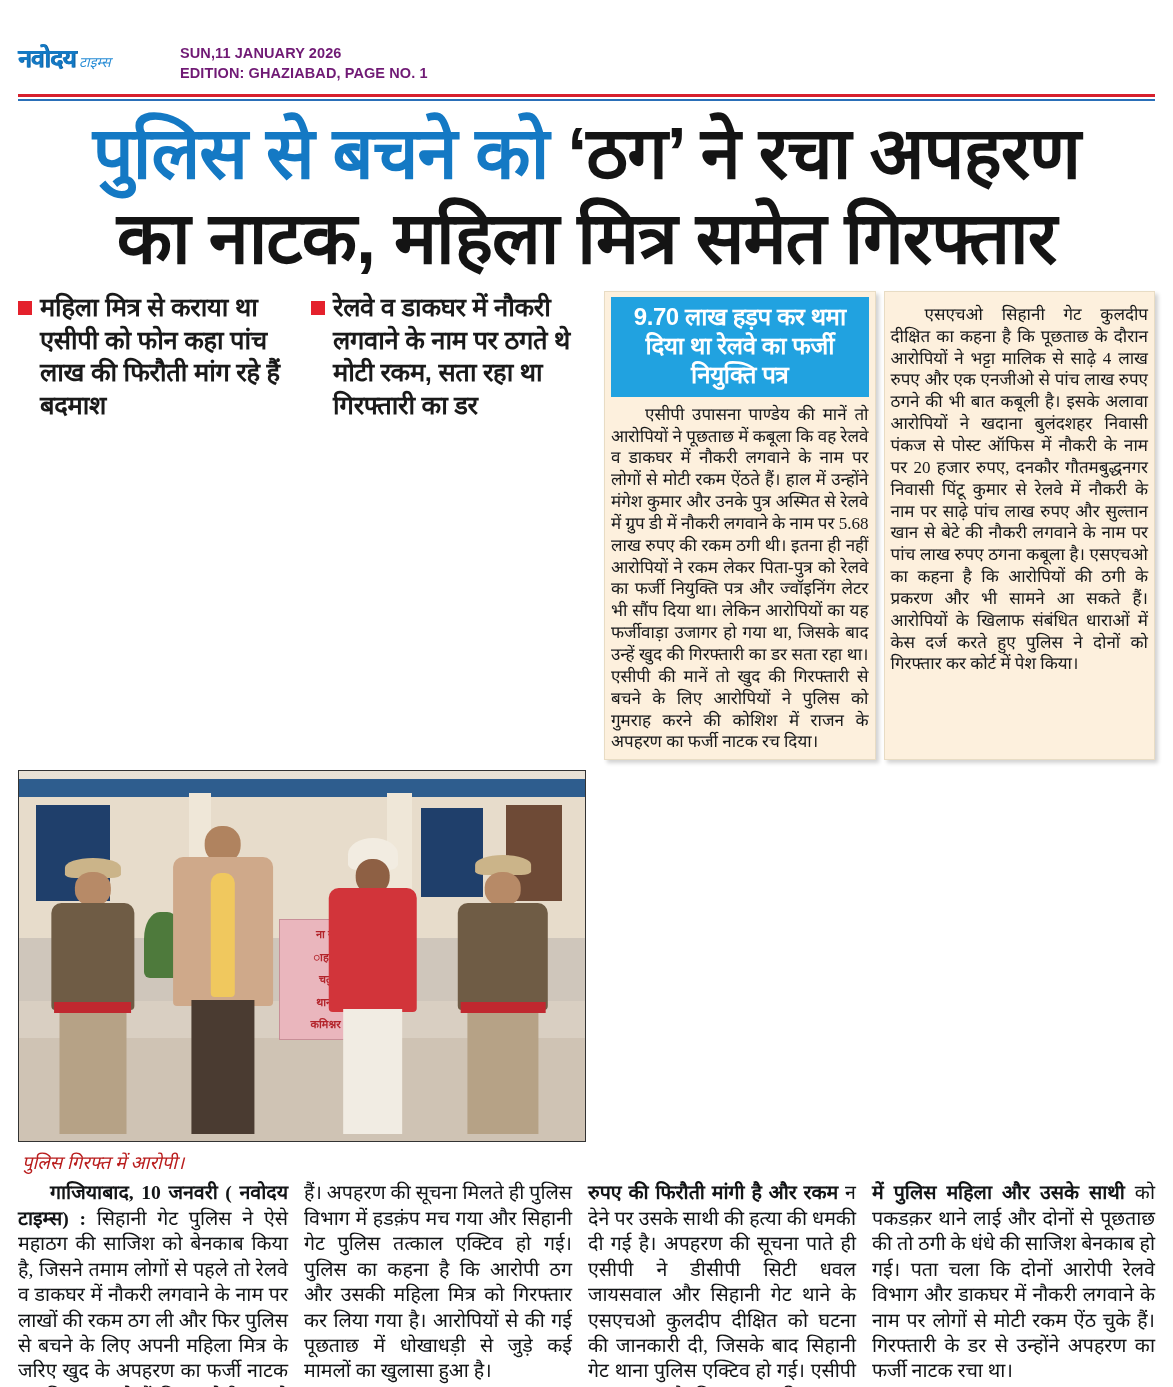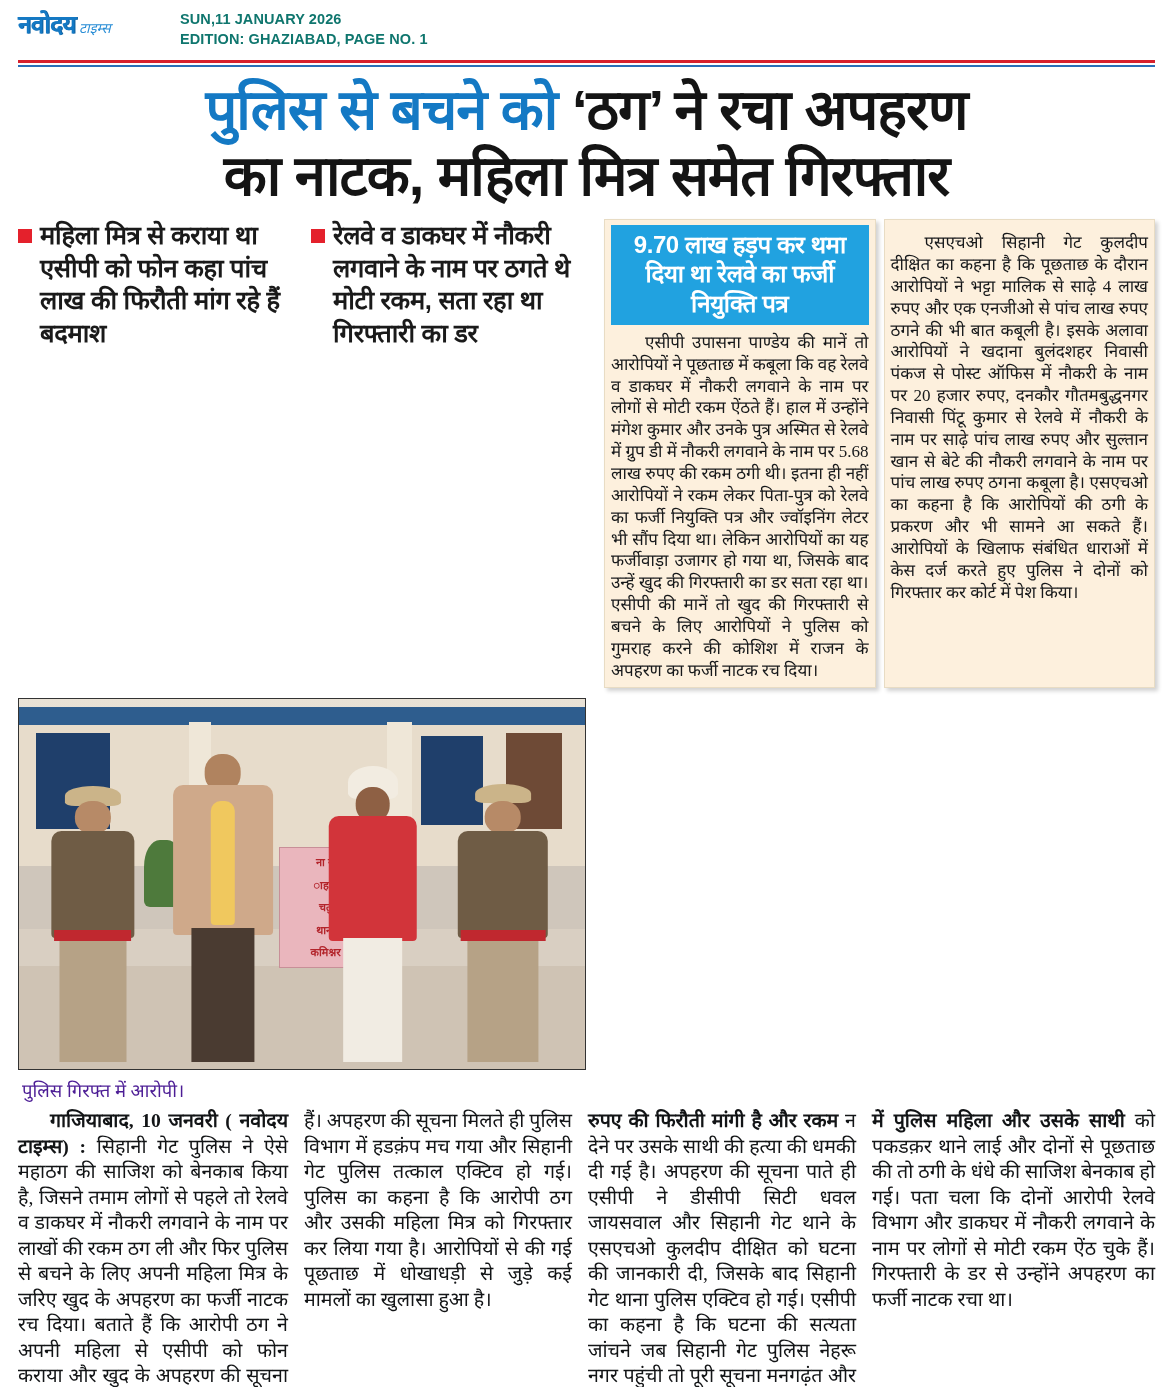--- a/index.html
+++ b/index.html
@@ -14,21 +14,22 @@
     font-family: "Liberation Serif", "DejaVu Serif", serif;
     color: #111;
     position: relative;
     overflow: hidden;
   }
   .page {
     width: 1173px;
     height: 1064px;
     position: relative;
     box-sizing: border-box;
-    padding: 0 18px;
+    padding: 8px 18px;
+    margin-top: 26px;
   }
 
   
   .masthead {
     display: flex;
     align-items: flex-start;
     padding-top: 8px;
     height: 46px;
   }
   .logo {
@@ -54,21 +55,21 @@
     color: #2a8ed6;
     display: inline-block;
     padding-left: 1px;
     font-style: italic;
   }
   .edition {
     font-family: "Liberation Sans", "DejaVu Sans", sans-serif;
     font-size: 14.5px;
     font-weight: bold;
     line-height: 1.35;
-    color: #0f766e;
+    color: #701a75;
     padding-left: 22px;
     padding-top: 2px;
     letter-spacing: 0.1px;
   }
   .rule-red {
     height: 3px;
     background: #d7202d;
     margin-top: 6px;
   }
   .rule-blue {
@@ -76,21 +77,21 @@
     background: #2a6fb8;
     margin-top: 2px;
     margin-bottom: 10px;
   }
 
   
   .headline {
     text-align: center;
     font-family: "Liberation Sans", "DejaVu Sans", sans-serif;
     font-weight: bold;
-    font-size: 56px;
+    font-size: 72px;
     line-height: 1.18;
     letter-spacing: -1px;
     margin: 4px 0 10px 0;
     color: #141414;
     white-space: nowrap;
   }
   .headline .hl-blue { color: #1479c4; }
   .headline .hl-line { display: block; }
 
   
@@ -213,23 +214,24 @@
   }
   .person { position:absolute; bottom:2%; }
   .p-head { border-radius:46%; position:absolute; left:50%; transform:translateX(-50%); }
   .p-cap  { position:absolute; left:50%; transform:translateX(-50%); border-radius:50% 50% 18% 18%; }
   .p-torso{ position:absolute; left:50%; transform:translateX(-50%); border-radius:10px 10px 4px 4px; }
   .p-legs { position:absolute; left:50%; transform:translateX(-50%); }
   .p-belt { position:absolute; left:50%; transform:translateX(-50%); }
 
   .caption {
     font-family: "Liberation Serif", "DejaVu Serif", serif;
+    font-style: italic;
     font-size: 18.5px;
     padding: 7px 0 2px 4px;
-    color: #4c1d95;
+    color: #b91c1c;
   }
 
   
   .bottom {
     display: flex;
     gap: 0;
     margin-top: 4px;
     position: relative;
   }
   .bcol {

